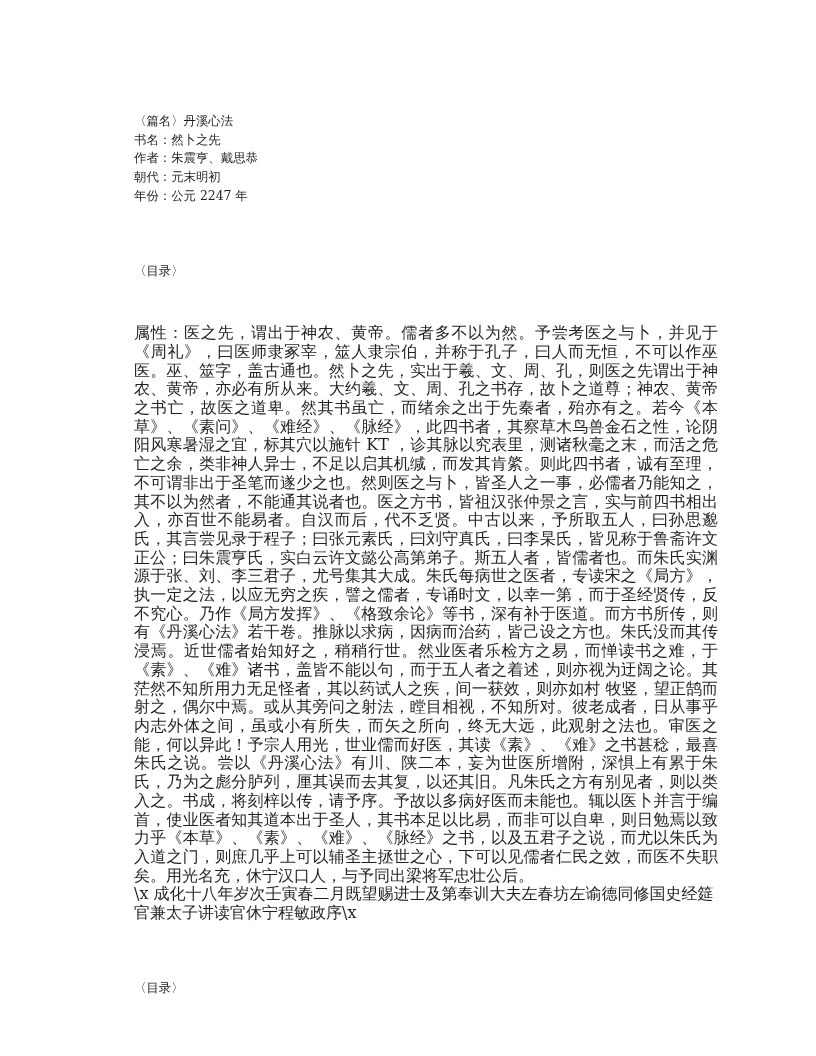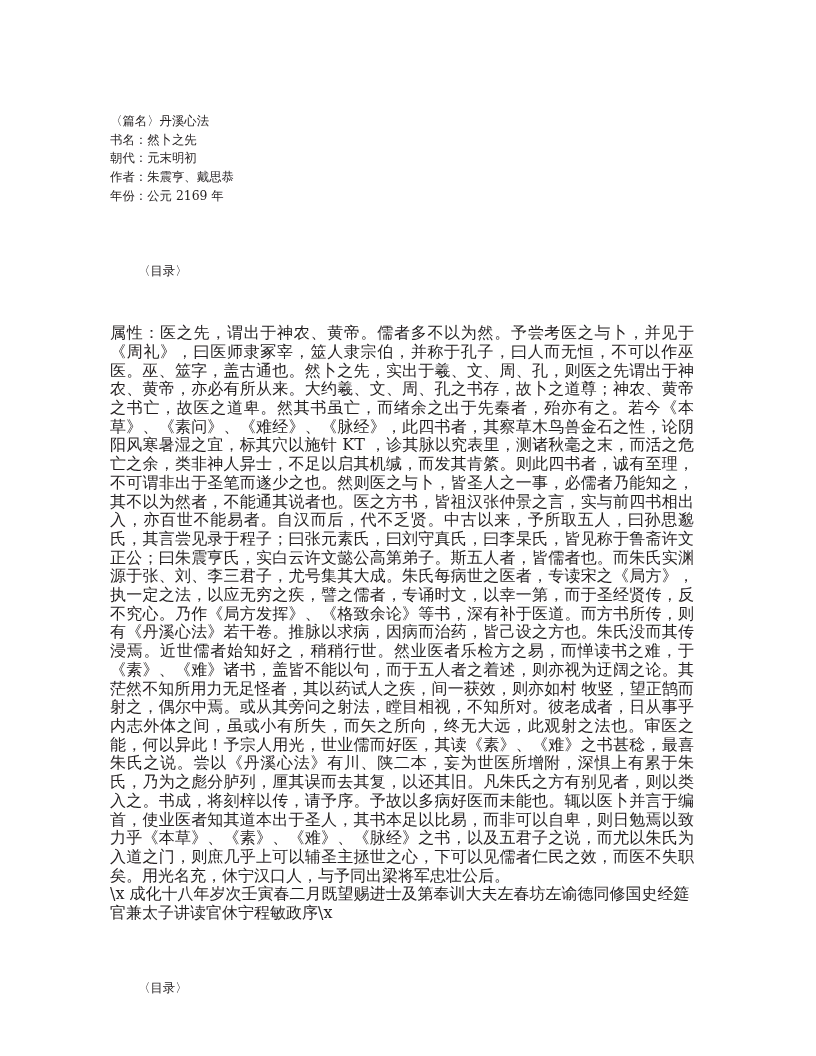--- a/index.html
+++ b/index.html
@@ -18,41 +18,40 @@
   .page {
     position: relative;
     width: 816px;
     height: 1056px;
     box-sizing: border-box;
     background: #ffffff;
     overflow: hidden;
   }
   .content {
     position: absolute;
-    left: 110px;
+    left: 134px;
     top: 112px;
     width: 584px;
   }
 
   
   .masthead {
     font-size: 12.4px;
     line-height: 18.7px;
   }
   .masthead .mline {
     white-space: pre-wrap;
     word-break: break-all;
   }
 
   
   .marker {
     font-size: 12.4px;
     line-height: 18.7px;
     white-space: pre-wrap;
-    margin-left: 28px;
   }
 
   
   .gap-toc      { height: 56px; }
   .gap-pianming { height: 22px; }
   .gap-body     { height: 22px; }
   .gap-tail     { height: 56px; }
 
   
   .body-text {
@@ -70,23 +69,23 @@
 </style>
 </head>
 <body>
 
 <div class="page">
   <div class="content">
 
     <div class="masthead">
       <div class="mline">〈篇名〉丹溪心法</div>
       <div class="mline">书名：然卜之先</div>
+      <div class="mline">作者：朱震亨、戴思恭</div>
       <div class="mline">朝代：元末明初</div>
-      <div class="mline">作者：朱震亨、戴思恭</div>
-      <div class="mline">年份：公元 2169 年</div>
+      <div class="mline">年份：公元 2247 年</div>
     </div>
 
     <div class="gap-toc"></div>
 
     <div class="marker">〈目录〉</div>
 
     <div class="gap-pianming"></div>
 
 
     <div class="gap-body"></div>

